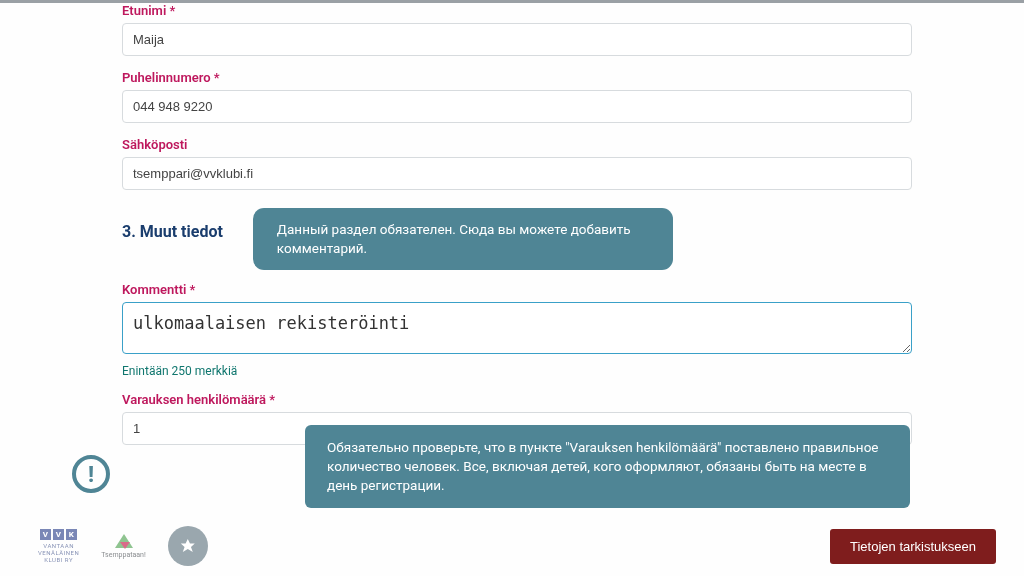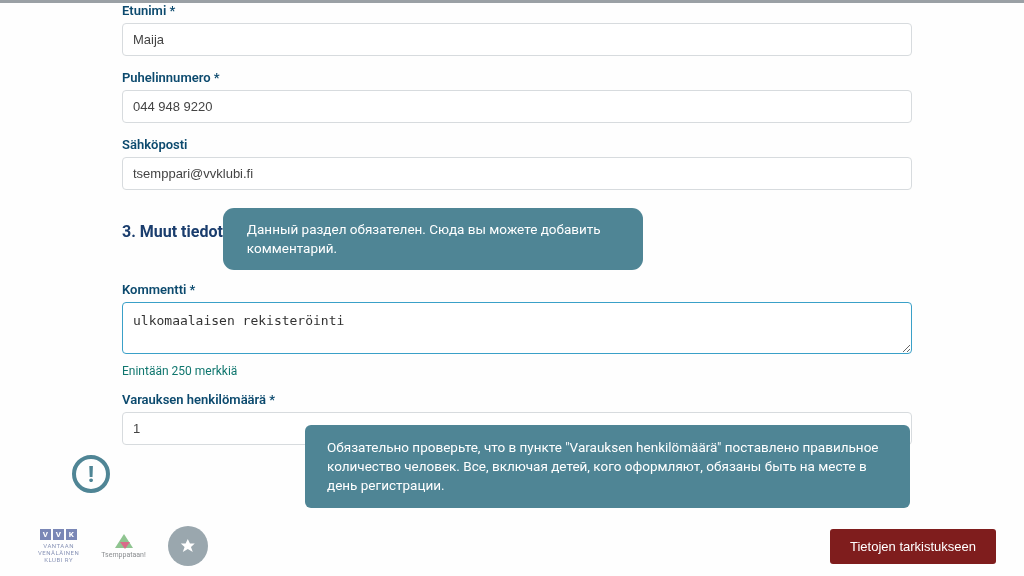--- a/index.html
+++ b/index.html
@@ -29,21 +29,21 @@
   .form-area {
     width: 790px;
     margin-left: 122px;
     padding-top: 0;
   }
   .field-group { margin-bottom: 14px; }
   .field-label {
     display: block;
     font-size: 13px;
     font-weight: 600;
-    color: #0c4a6e;
+    color: #be185d;
     margin-bottom: 5px;
   }
   .text-input {
     width: 100%;
     border: 1px solid #d7dbde;
     border-radius: 4px;
     padding: 8px 10px;
     font-size: 13px;
     color: #444;
     background: #fff;
@@ -51,29 +51,30 @@
   .text-input.first-cut {
     border-top: none;
     border-top-left-radius: 0;
     border-top-right-radius: 0;
   }
   .textarea-input {
     width: 100%;
     border: 1px solid #3aa0c8;
     border-radius: 4px;
     padding: 10px 10px;
-    font-size: 13px;
+    font-size: 17px;
     color: #333;
     background: #fff;
     resize: both;
     height: 52px;
   }
   .section-row {
     display: flex;
     align-items: flex-start;
+    gap: 30px;
     margin-top: 18px;
     margin-bottom: 12px;
   }
   .section-title {
     color: #1a3d6d;
     font-size: 16px;
     font-weight: 700;
     padding-top: 14px;
   }
   .callout {

